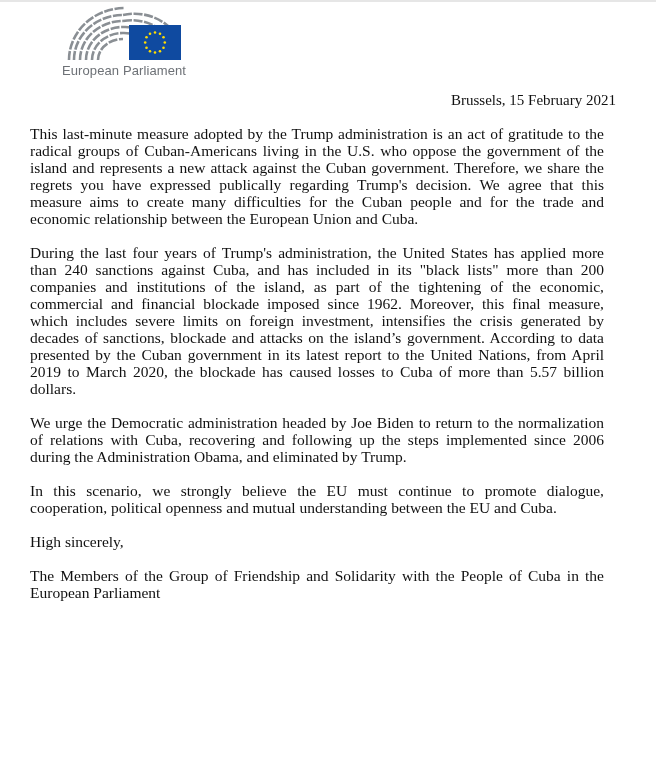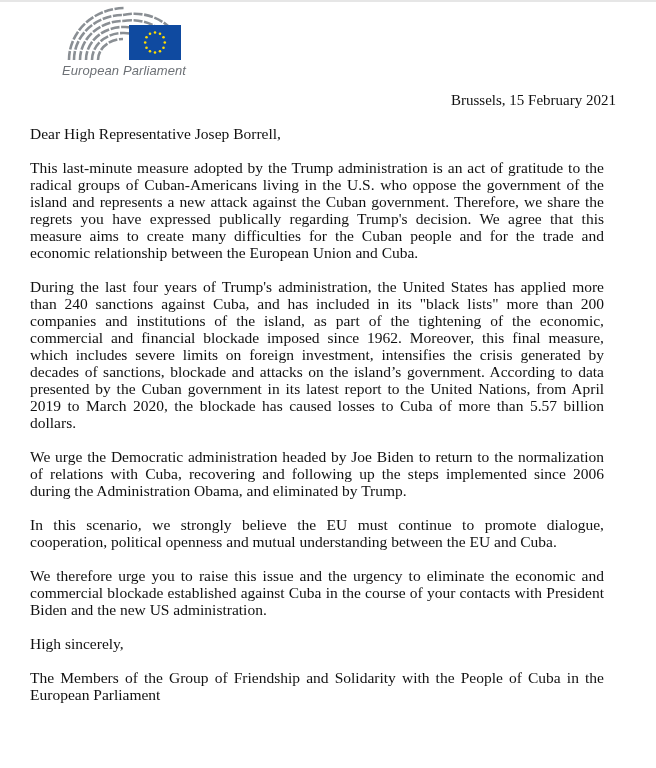--- a/index.html
+++ b/index.html
@@ -7,21 +7,21 @@
     width: 656px; height: 768px; overflow: hidden;
     background: #ffffff; position: relative;
     font-family: "Liberation Serif", serif;
     color: #111111;
   }
   .topline { position: absolute; left: 0; top: 0; width: 656px; height: 2px; background: #e6e6e6; }
   .logo { position: absolute; left: 62px; top: 2px; width: 124px; height: 76px; }
   .logo-text {
     position: absolute; left: 62px; top: 63px;
     font-family: "Liberation Sans", sans-serif; font-size: 13px;
-    color: #6d7176; letter-spacing: 0.1px; white-space: nowrap; font-style: italic;
+    color: #6d7176; letter-spacing: 0.1px; white-space: nowrap;
   }
   .date {
     position: absolute; right: 40px; top: 92px;
     font-size: 15px; white-space: nowrap;
   }
   .letter {
     position: absolute; left: 30px; top: 125px; width: 574px;
     font-size: 15.5px; line-height: 17px;
   }
   .letter p { margin: 0 0 17px 0; text-align: justify; }
@@ -59,21 +59,19 @@
     <circle cx="83.2" cy="40.5" r="1.3"></circle>
     <circle cx="84.5" cy="35.3" r="1.3"></circle>
     <circle cx="88" cy="31.8" r="1.3"></circle>
   </g>
 </svg>
 <div class="logo-text">European Parliament</div>
 
 <div class="date">Brussels, 15 February 2021</div>
 
 <div class="letter">
-  <p class="left">Dear High Representative Josep Borrell,</p>
   <p>This last-minute measure adopted by the Trump administration is an act of gratitude to the radical groups of Cuban-Americans living in the U.S. who oppose the government of the island and represents a new attack against the Cuban government. Therefore, we share the regrets you have expressed publically regarding Trump's decision. We agree that this measure aims to create many difficulties for the Cuban people and for the trade and economic relationship between the European Union and Cuba.</p>
   <p>During the last four years of Trump's administration, the United States has applied more than 240 sanctions against Cuba, and has included in its "black lists" more than 200 companies and institutions of the island, as part of the tightening of the economic, commercial and financial blockade imposed since 1962. Moreover, this final measure, which includes severe limits on foreign investment, intensifies the crisis generated by decades of sanctions, blockade and attacks on the island’s government. According to data presented by the Cuban government in its latest report to the United Nations, from April 2019 to March 2020, the blockade has caused losses to Cuba of more than 5.57 billion dollars.</p>
   <p>We urge the Democratic administration headed by Joe Biden to return to the normalization of relations with Cuba, recovering and following up the steps implemented since 2006 during the Administration Obama, and eliminated by Trump.</p>
   <p>In this scenario, we strongly believe the EU must continue to promote dialogue, cooperation, political openness and mutual understanding between the EU and Cuba.</p>
-  <p>We therefore urge you to raise this issue and the urgency to eliminate the economic and commercial blockade established against Cuba in the course of your contacts with President Biden and the new US administration.</p>
   <p class="left">High sincerely,</p>
   <p>The Members of the Group of Friendship and Solidarity with the People of Cuba in the European Parliament</p>
 </div>
 
 </body></html>

